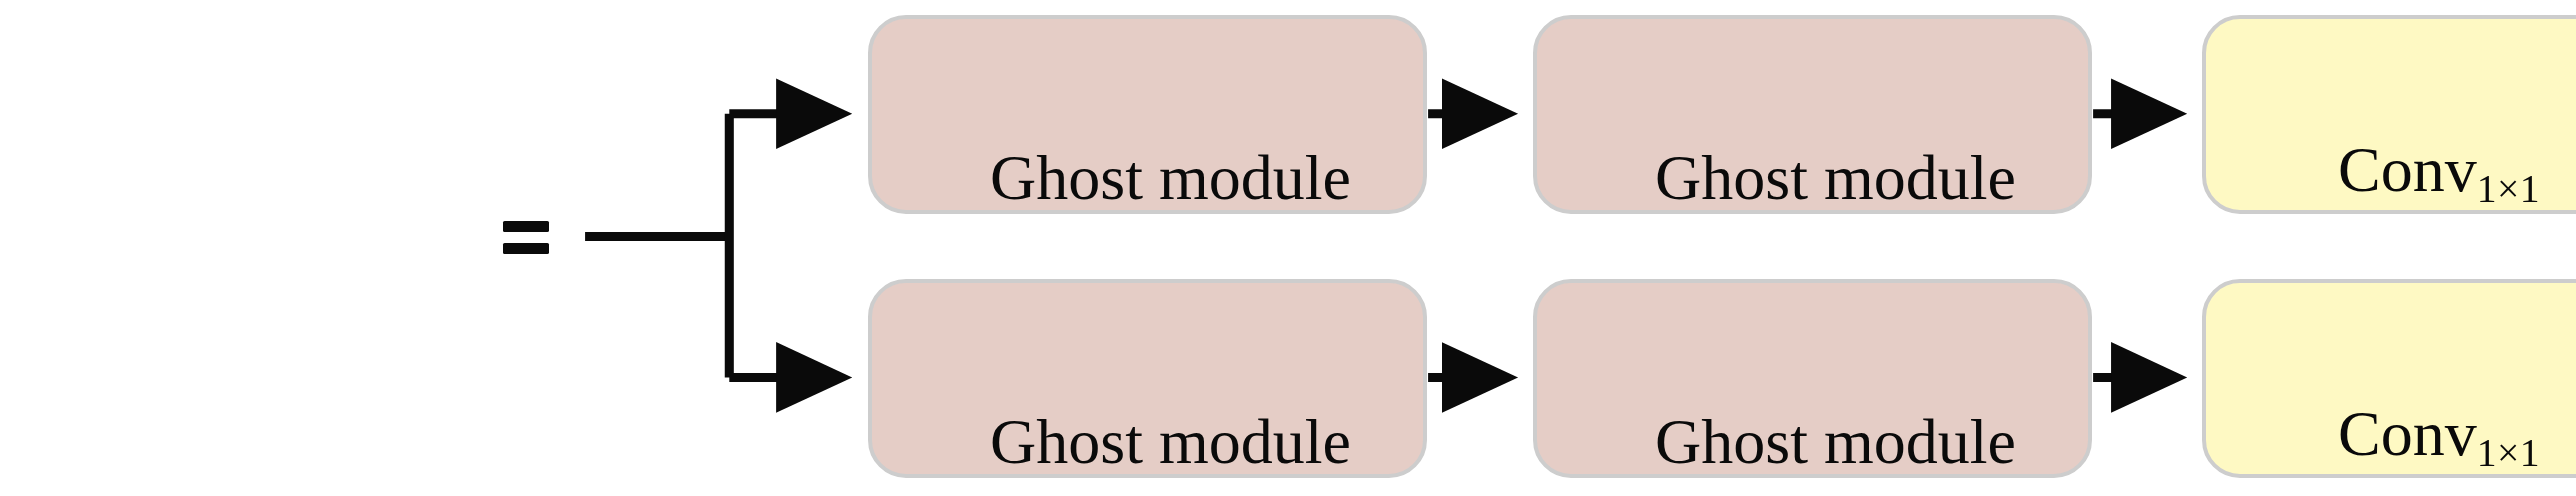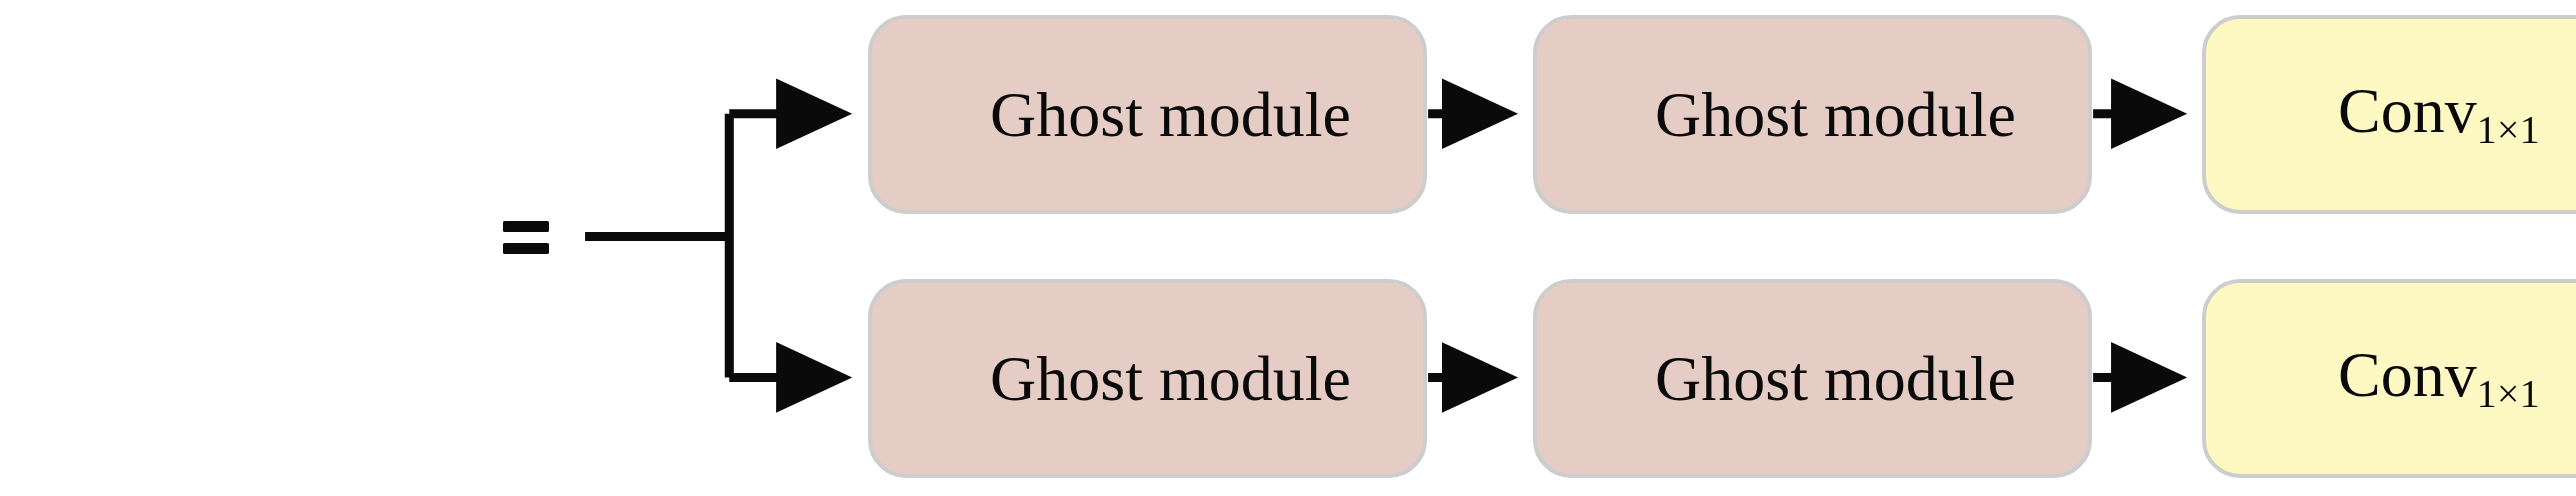--- a/index.html
+++ b/index.html
@@ -18,21 +18,21 @@
     overflow: hidden;
   }
 
   
   .node {
     position: absolute;
     box-sizing: border-box;
     border-radius: 38px;
     border: 4.1px solid #cfcfcf;
     display: flex;
-    align-items: center;
+    align-items: flex-end;
     justify-content: center;
     color: #0a0a0a;
     line-height: 1;
     white-space: nowrap;
     user-select: none;
     padding-left: 46px;
   }
 
   .node-head {
     background: #aeeae7;

